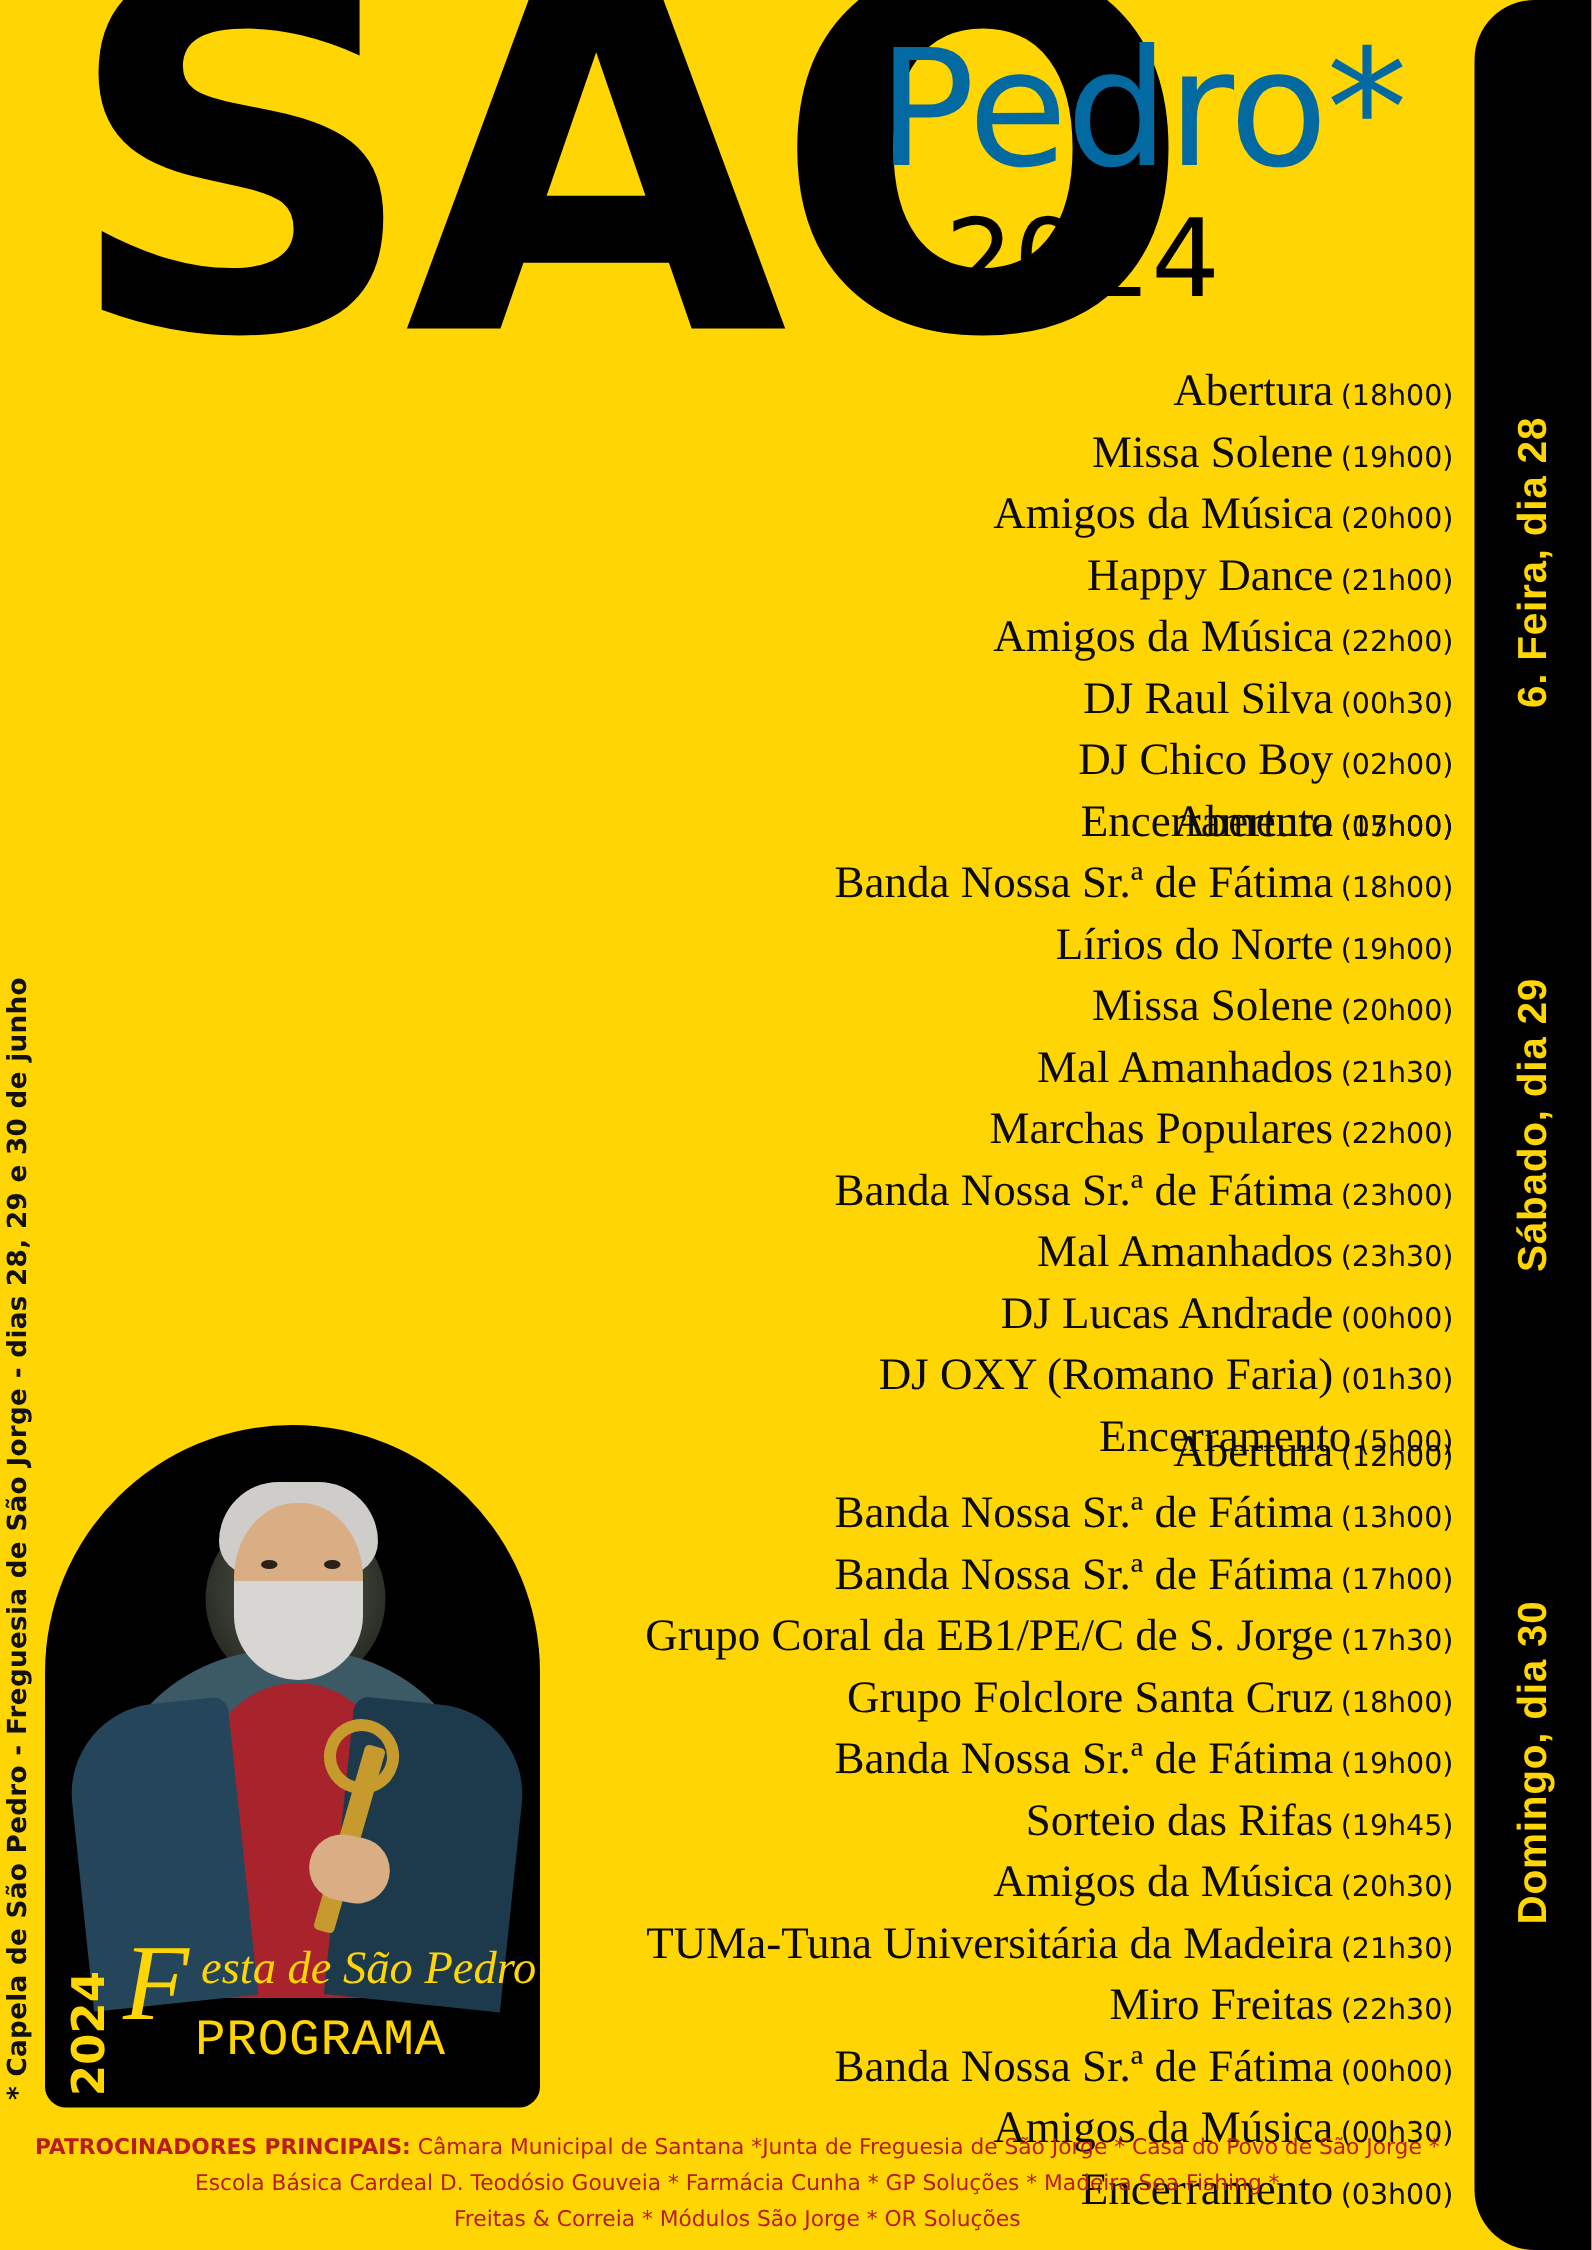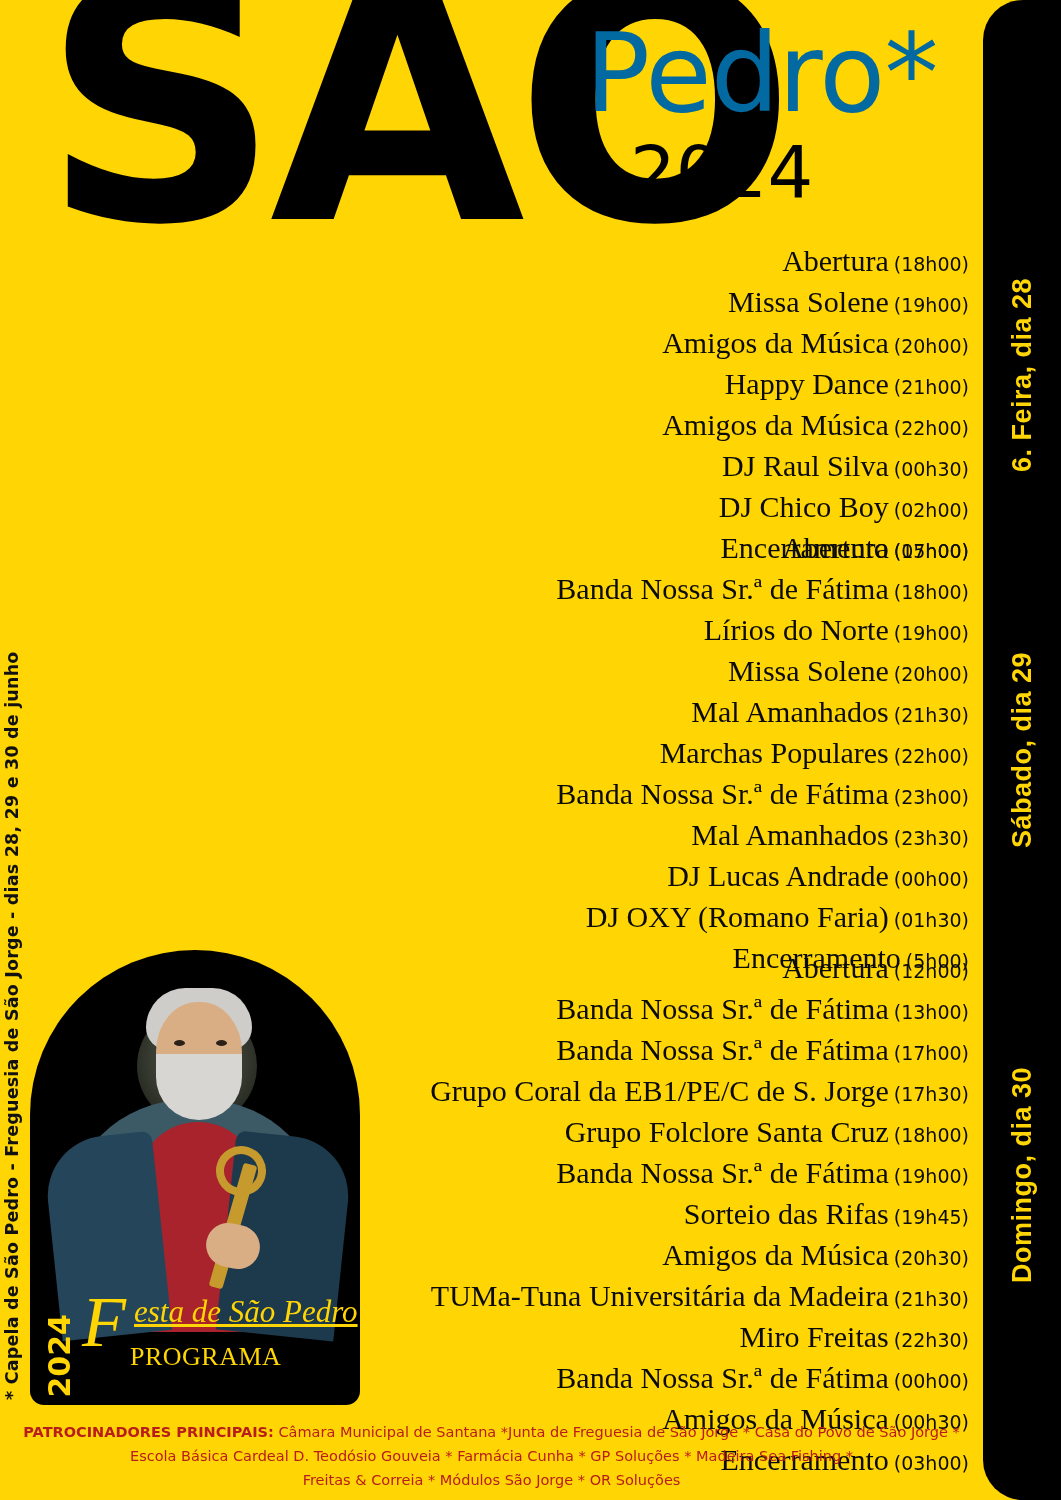--- a/index.html
+++ b/index.html
@@ -289,28 +289,27 @@
     line-height: 72px;
   }
   .badge-festa {
     position: absolute;
     left: 104px;
     top: 14px;
     font-size: 31px;
     font-family: "Liberation Serif", serif;
     font-style: italic;
     white-space: nowrap;
-    text-decoration: underline;
   }
   .badge-prog {
     position: absolute;
     left: 100px;
     top: 62px;
-    font-size: 26px;
-    font-family: Liberation Serif, serif;
+    font-size: 34px;
+    font-family: Liberation Mono, monospace;
     letter-spacing: 0.5px;
     white-space: nowrap;
   }
 
   
   .sponsors {
     position: absolute;
     left: 0;
     bottom: 8px;
     width: 983px;

